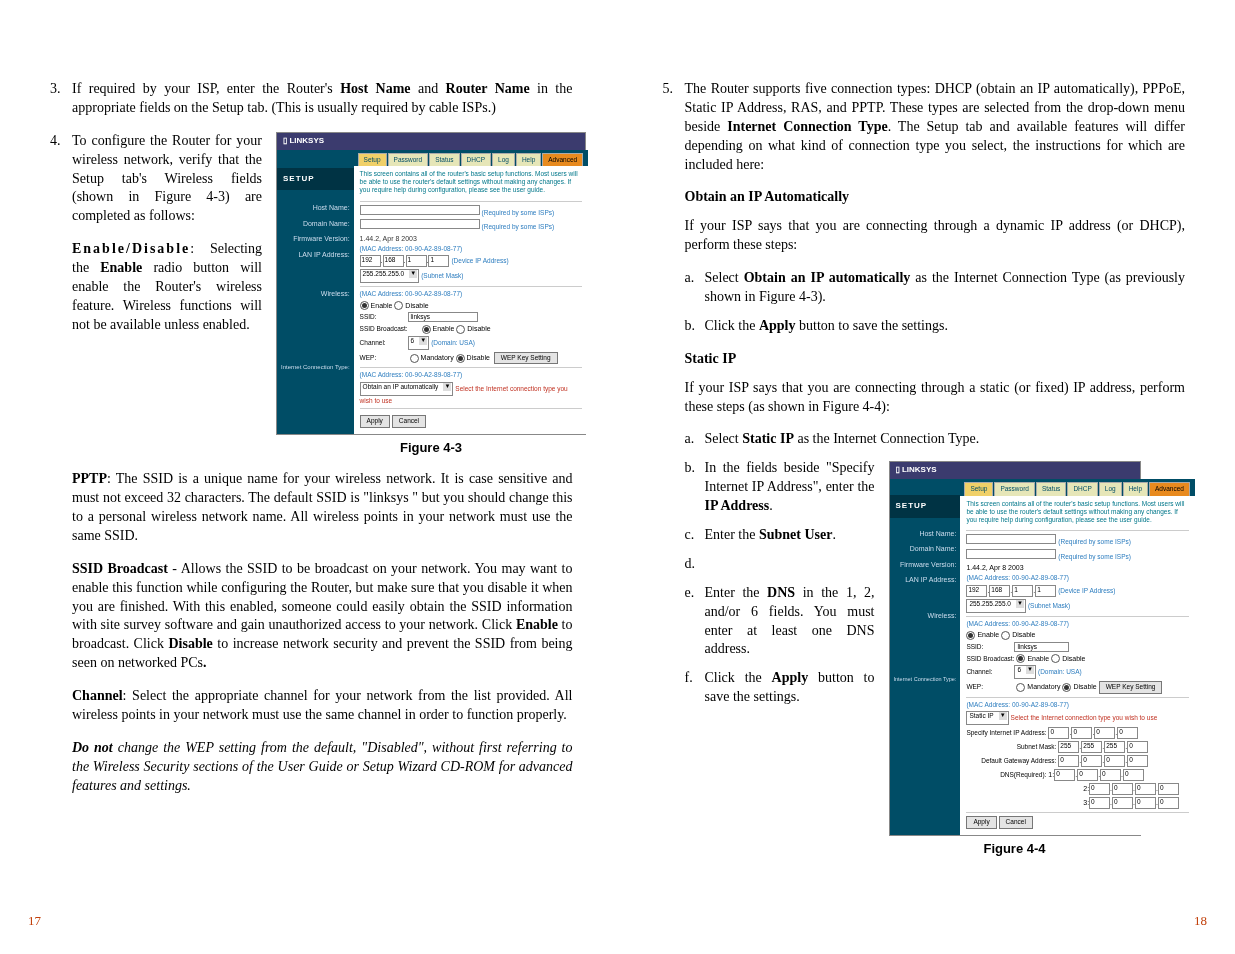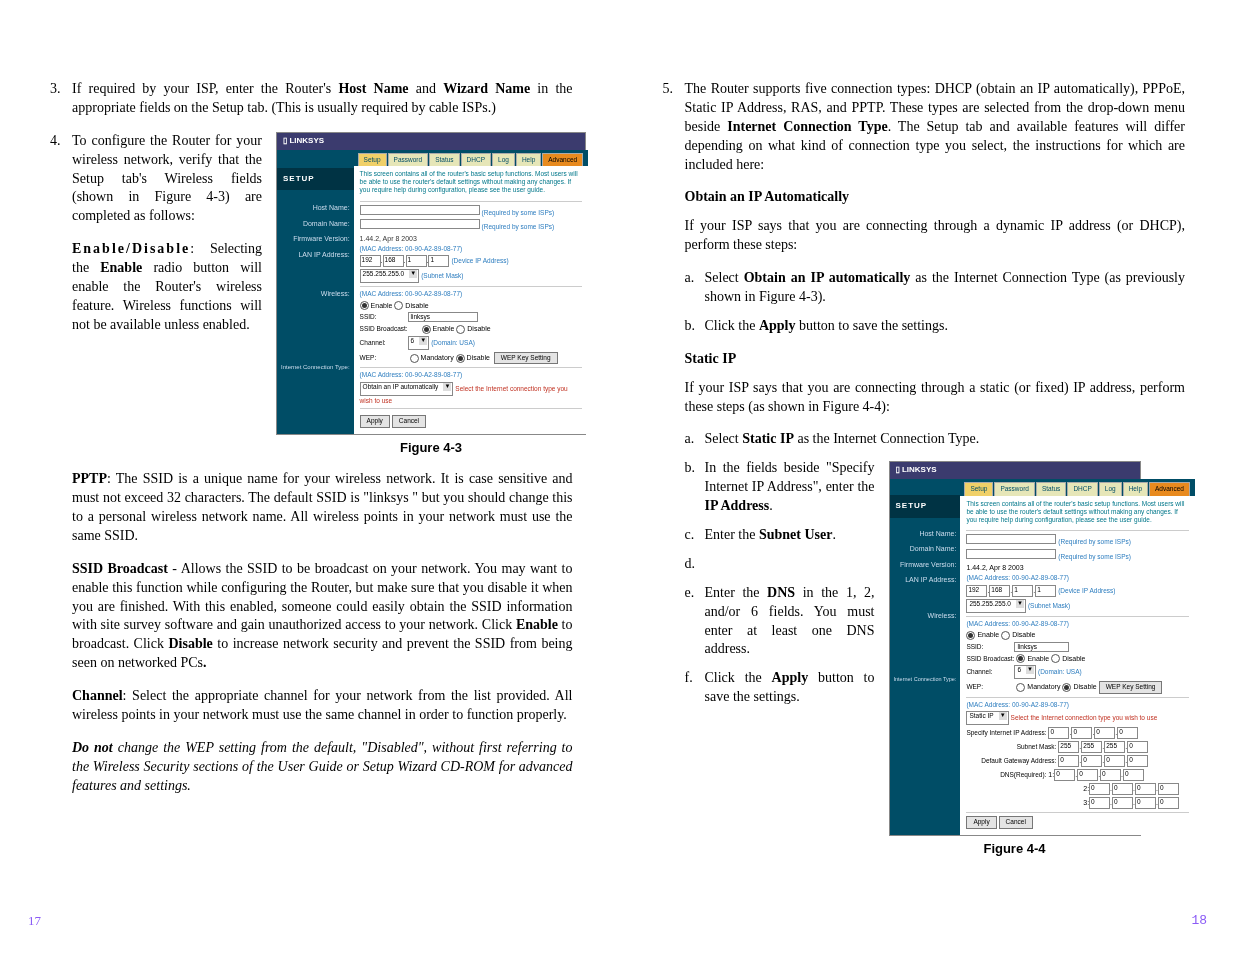--- a/index.html
+++ b/index.html
@@ -33,23 +33,23 @@
   ol.alpha > li > .n { width: 20px; flex-shrink: 0; }
   ol.alpha > li > .t { flex: 1; }
   .justify { text-align: justify; }
   .b { font-weight: bold; }
   .i { font-style: italic; }
   .spacing { letter-spacing: 2px; }
   .para { margin: 14px 0 14px 22px; text-align: justify; }
   .flex-row { display: flex; gap: 14px; align-items: flex-start; }
   .flex-row .txtcol { flex: 1; }
   .fig-caption { font-family: Arial, Helvetica, sans-serif; font-weight: bold; text-align: center; font-size: 13px; margin-top: 4px; }
-  .page-num { position: absolute; bottom: 24px; font-size: 13px; color: #8b5cf6; }
+  .page-num { position: absolute; bottom: 24px; font-size: 13px; color: #c2410c; }
   .page .page-num.left { left: 28px; }
-  .page .page-num.right { right: 28px; font-family: Liberation Mono, monospace; }
+  .page .page-num.right { right: 28px; }
 
   
   .shot { width: 308px; border: 1px solid #888; font-family: Arial, Helvetica, sans-serif; font-size: 7px; background:#fff; }
   .shot-lg { width: 250px; margin-top: 2px; margin-bottom:4px; }
   .shot-header { display:flex; align-items:center; background:#3b3b6e; color:#fff; padding:3px 6px; font-weight:bold; font-size:8px; }
   .shot-body { display:flex; }
   .shot-side { width:80px; background:#004d66; color:#fff; font-size:7px; }
   .shot-side .title { background:#003344; padding:6px 6px; font-weight:bold; letter-spacing:1px; font-size:8px; }
   .shot-side .lbl { text-align:right; padding:3px 4px; color:#cde; white-space:nowrap; }
   .shot-main { flex:1; background:#fff; color:#000; padding:4px 6px; }
@@ -75,21 +75,21 @@
 </head>
 <body>
 
 <div class="spread">
 
   <div class="page">
     <ol class="num">
       <li>
         <span class="n">3.</span>
         <span class="t justify">
-          <span>If required by your ISP, enter the Router's </span><span class="b">Host Name</span><span> and </span><span class="b">Wizard Name</span><span> in the appropriate fields on the Setup tab. (This is usually required by cable ISPs.)</span>
+          <span>If required by your ISP, enter the Router's </span><span class="b">Host Name</span><span> and </span><span class="b">Router Name</span><span> in the appropriate fields on the Setup tab. (This is usually required by cable ISPs.)</span>
         </span>
       </li>
       <li>
         <span class="n">4.</span>
         <div class="t">
           <div class="flex-row">
             <div class="txtcol justify" style="width:190px; flex:0 0 190px;">
               <div style="text-align:justify;">To configure the Router for your wireless network, verify that the Setup tab's Wireless fields (shown in Figure 4-3) are completed as follows:</div>
               <div style="height:14px;"></div>
               <div style="text-align:justify;">

